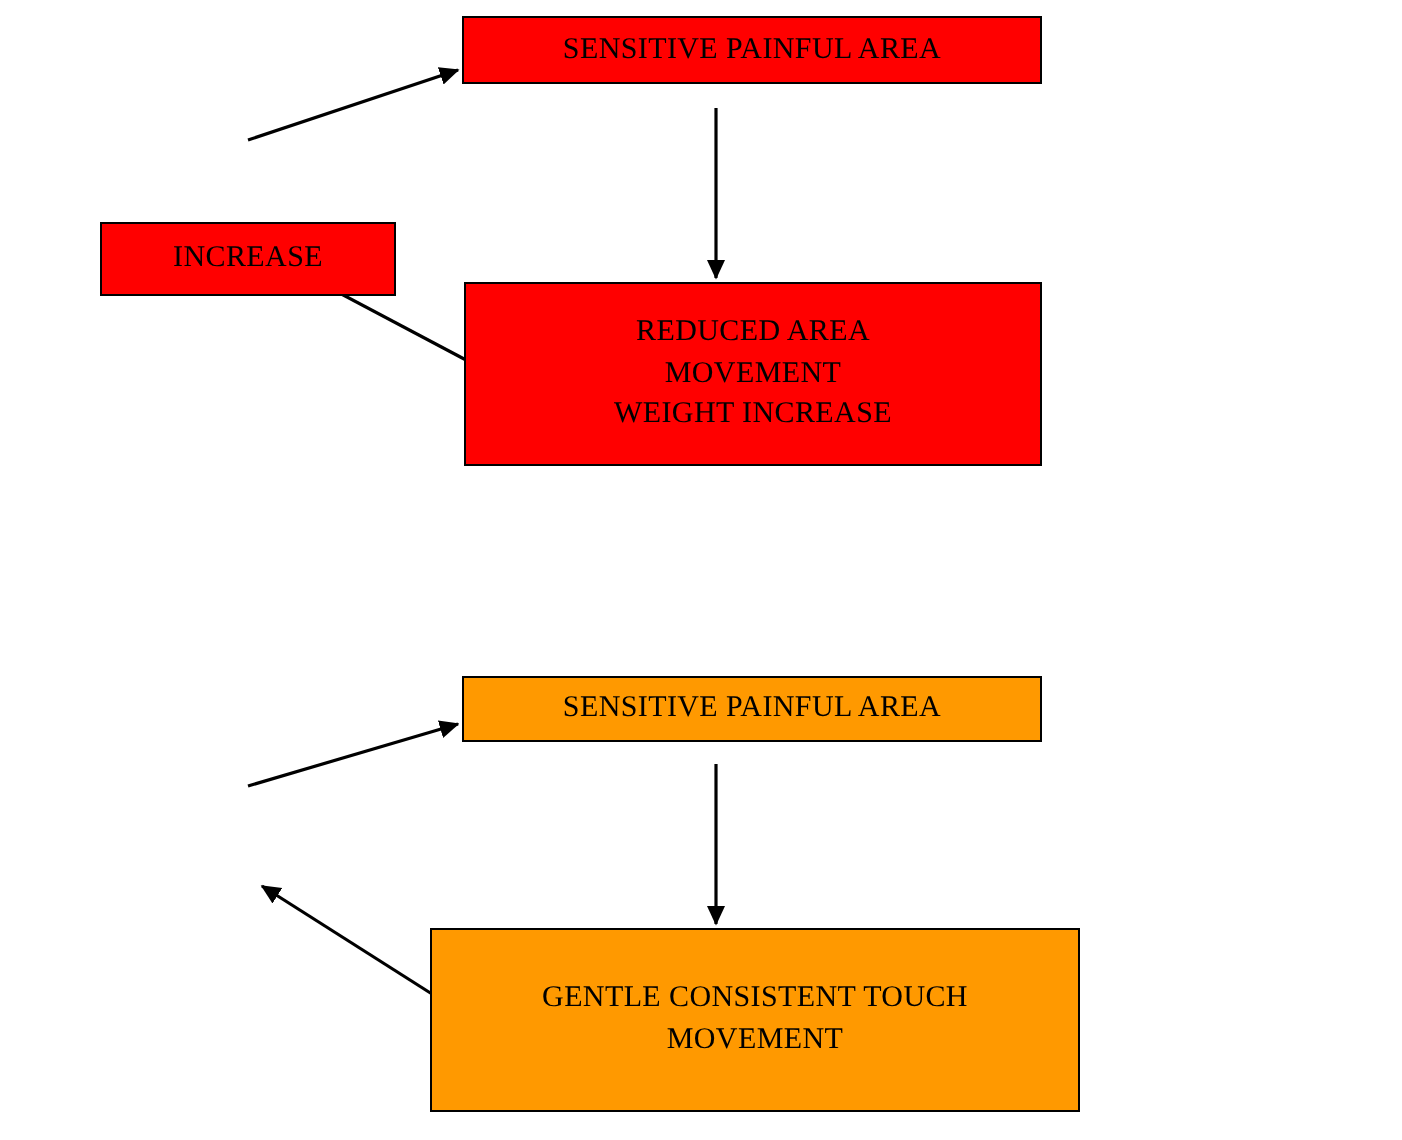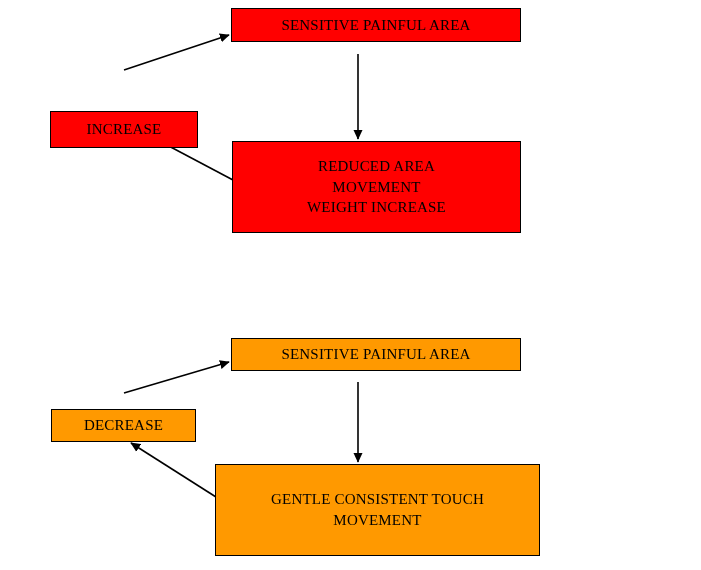--- a/index.html
+++ b/index.html
@@ -126,22 +126,19 @@
     <span class="line">REDUCED AREA</span>
     <span class="line">MOVEMENT</span>
     <span class="line">WEIGHT INCREASE</span>
   </div>
 
 
   <div class="node" id="n-org-sensitive" style="background: rgb(255, 153, 0); border-color: rgb(0, 0, 0); color: rgb(0, 0, 0);">
     <span class="line">SENSITIVE PAINFUL AREA</span>
   </div>
 
-  <div class="node" id="n-org-decrease" style="background: rgb(255, 153, 0); border-color: rgb(0, 0, 0); color: rgb(0, 0, 0);">
-    <span class="line">DECREASE</span>
-  </div>
 
   <div class="node" id="n-org-gentle" style="background: rgb(255, 153, 0); border-color: rgb(0, 0, 0); color: rgb(0, 0, 0);">
     <span class="line">GENTLE CONSISTENT TOUCH</span>
     <span class="line">MOVEMENT</span>
   </div>
 
 </div>
 
 </body></html>

